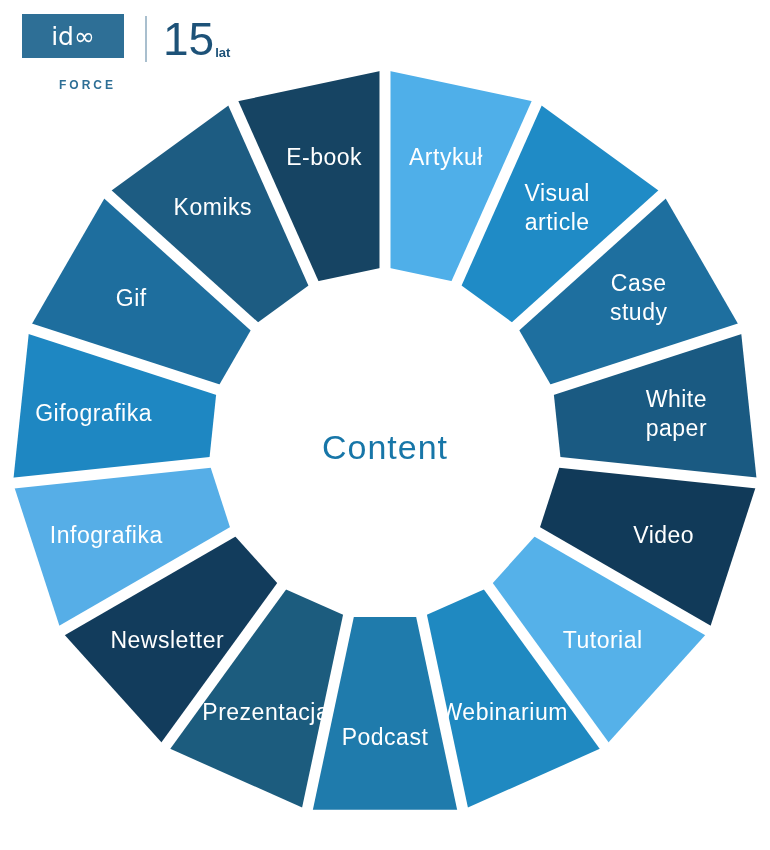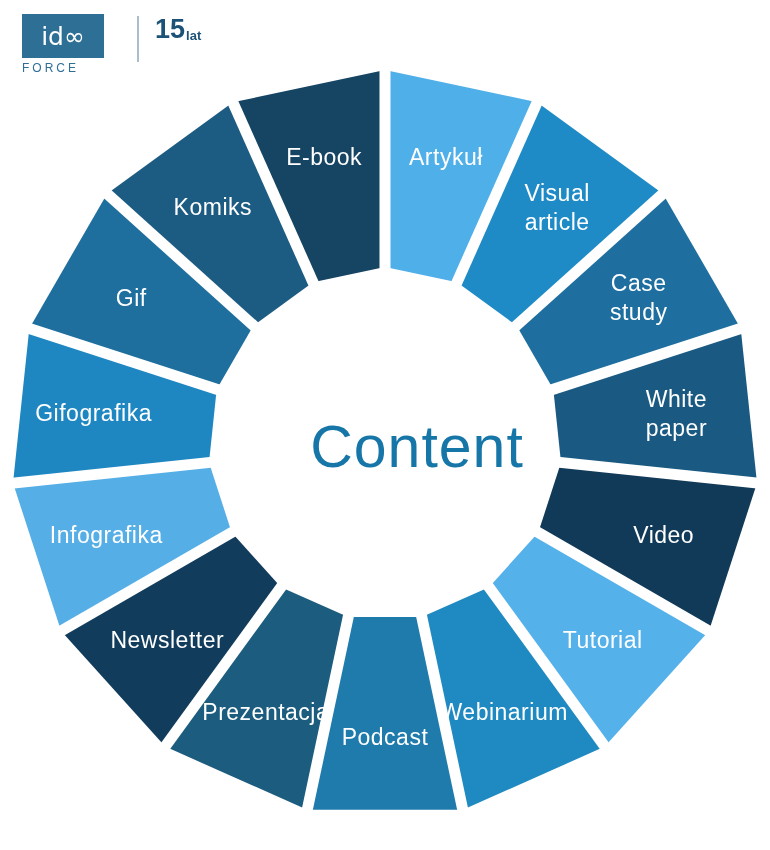--- a/index.html
+++ b/index.html
@@ -19,58 +19,58 @@
   }
   
   .header {
     position: absolute;
     top: 14px;
     left: 22px;
     display: flex;
     align-items: flex-start;
   }
   .logo-box {
-    width: 82px;
+    width: 102px;
     height: 44px;
     background: var(--logo-blue, #2E6F96);
     color: #fff;
     display: flex;
     align-items: center;
     justify-content: center;
     font-family: "DejaVu Sans", sans-serif;
     font-size: 25px;
     font-weight: 400;
     letter-spacing: 0px;
     line-height: 1;
   }
   .logo-force {
     width: 94px;
-    text-align: left;
+    text-align: right;
     color: var(--logo-blue, #2E6F96);
     font-size: 12px;
-    font-weight: normal;
+    font-weight: bold;
     letter-spacing: 3px;
-    margin-top: 3px;
+    margin-top: 20px;
   }
   .header-divider {
     width: 2px;
     height: 46px;
     background: var(--divider, #A9BFCE);
     margin-left: 21px;
     margin-top: 2px;
   }
   .anniversary {
     margin-left: 16px;
     margin-top: 2px;
     color: var(--anniversary-blue, #1D5278);
     white-space: nowrap;
   }
   .anniversary .num {
-    font-size: 27px;
-    font-weight: bold;
+    font-size: 46px;
+    font-weight: normal;
     line-height: 1;
   }
   .anniversary .unit {
     font-size: 13px;
     font-weight: bold;
     position: relative;
     top: 2px;
     left: 1px;
   }
   
@@ -84,25 +84,24 @@
     font-family: "Liberation Sans", sans-serif;
     font-size: 23px;
     letter-spacing: 0.5px;
   }
   .center-label {
     position: absolute;
     left: 385px;
     top: 447px;
     transform: translate(-50%, -50%);
     color: var(--center-text, #1776A8);
-    font-size: 59px;
+    font-size: 34px;
     font-weight: 400;
     letter-spacing: 1px;
     white-space: nowrap;
-    margin-left: 32px;
   }
 </style>
 </head>
 <body>
 
 <div class="stage">
 
   <div class="header">
     <div>
       <div class="logo-box">

